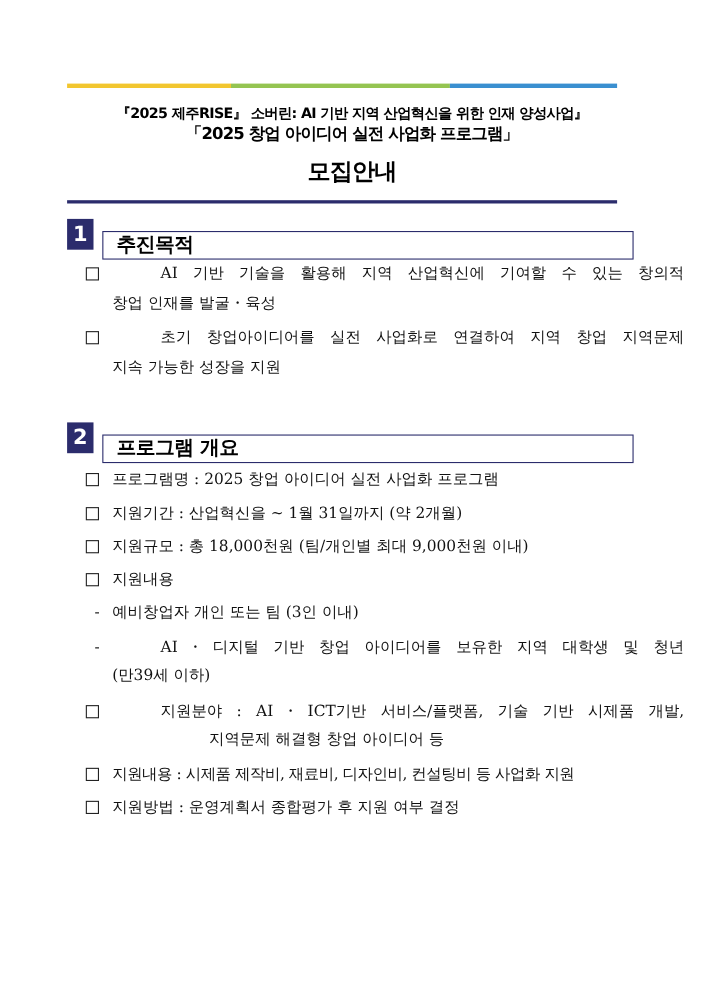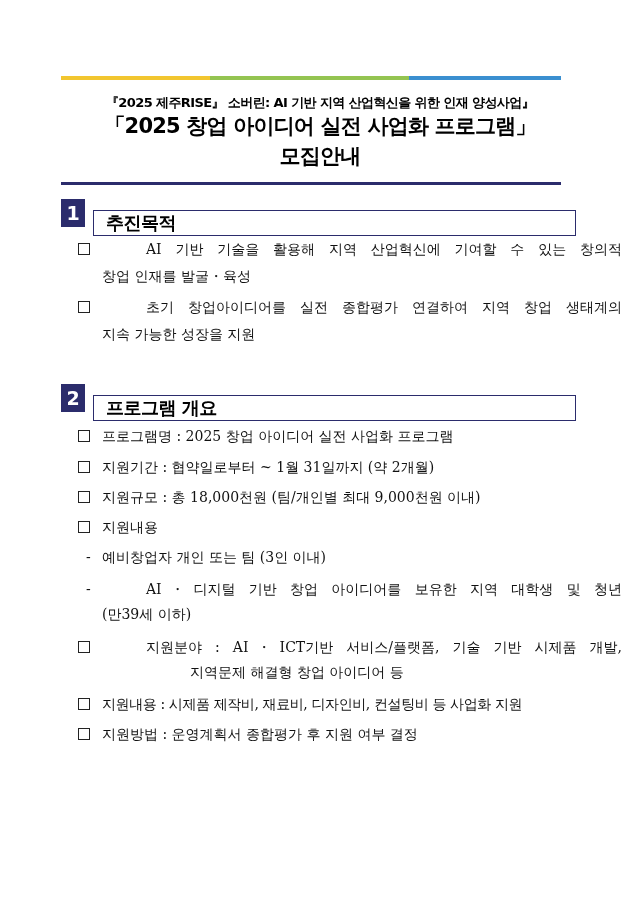--- a/index.html
+++ b/index.html
@@ -38,21 +38,21 @@
       font-size: 13px;
       letter-spacing: -0.6px;
       color: #000;
     }
     .main-title {
       position: absolute;
       left: 0; top: 112px; width: 640px;
       text-align: center;
       font-family: "DejaVu Sans", "Liberation Sans", sans-serif;
       font-weight: bold;
-      font-size: 21px;
+      font-size: 15px;
       letter-spacing: -0.8px;
       color: #000;
     }
     .main-title2 {
       position: absolute;
       left: 0; top: 142px; width: 640px;
       text-align: center;
       font-family: "DejaVu Sans", "Liberation Sans", sans-serif;
       font-weight: bold;
       font-size: 21px;
@@ -154,38 +154,38 @@
   </div>
 
   <div>
     <span class="box-glyph" style="top:240px;"></span>
     <span class="line txt justify" style="top:240px;">AI 기반 기술을 활용해 지역 산업혁신에 기여할 수 있는 창의적</span>
     <span class="line txt" style="top:267px;">창업 인재를 발굴・육성</span>
   </div>
 
   <div>
     <span class="box-glyph" style="top:298px;"></span>
-    <span class="line txt justify" style="top:298px;">초기 창업아이디어를 실전 종합평가 연결하여 지역 창업 생태계의</span>
+    <span class="line txt justify" style="top:298px;">초기 창업아이디어를 실전 사업화로 연결하여 지역 창업 지역문제</span>
     <span class="line txt" style="top:325px;">지속 가능한 성장을 지원</span>
   </div>
 
   <div class="section-header" style="top:384px;">
     <div class="sec-num" style="background:#2b2c6c;">2</div>
     <div class="sec-title-box">
       <span class="sec-title">프로그램 개요</span>
     </div>
   </div>
 
   <div>
     <span class="box-glyph" style="top:427px;"></span>
     <span class="line txt" style="top:427px;">프로그램명 : 2025 창업 아이디어 실전 사업화 프로그램</span>
   </div>
   <div>
     <span class="box-glyph" style="top:458px;"></span>
-    <span class="line txt" style="top:458px;">지원기간 : 협약일로부터 ~ 1월 31일까지 (약 2개월)</span>
+    <span class="line txt" style="top:458px;">지원기간 : 산업혁신을 ~ 1월 31일까지 (약 2개월)</span>
   </div>
   <div>
     <span class="box-glyph" style="top:488px;"></span>
     <span class="line txt" style="top:488px;">지원규모 : 총 18,000천원 (팀/개인별 최대 9,000천원 이내)</span>
   </div>
   <div>
     <span class="box-glyph" style="top:518px;"></span>
     <span class="line txt" style="top:518px;">지원내용</span>
   </div>
   <div>

